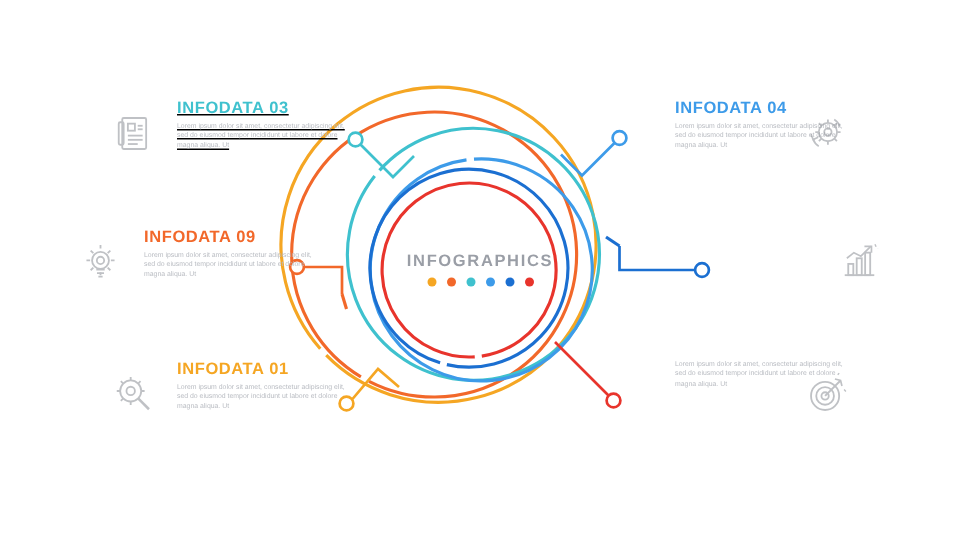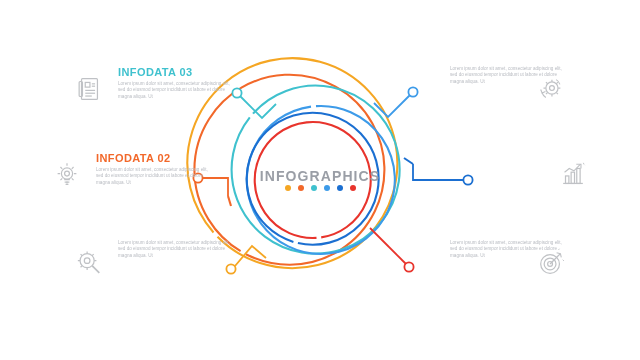--- a/index.html
+++ b/index.html
@@ -21,42 +21,42 @@
     margin:0 0 3px 0;line-height:12px;white-space:nowrap;
   }
   .item .body{
     font-size:4.6px;line-height:6.4px;color:#b9bcc2;
     margin:0;font-weight:normal;
   }
   .item.right{text-align:left;}
   .item.left{text-align:left;}
 
   
-  #it03{left:118px;top:66px;}
+  #it03{left:118px;top:66px;text-decoration:underline;}
   #it02{left:96px;top:152px;}
   #it01{left:118px;top:240px;}
   
   #it04{left:450px;top:66px;}
   #it05{left:472px;top:152px;}
   #it06{left:450px;top:240px;}
 
   
   .sideicon{position:absolute;width:30px;height:30px;opacity:.55;}
   #ic03{left:74px;top:74px;}
   #ic02{left:52px;top:160px;}
   #ic01{left:74px;top:248px;}
   #ic04{left:536px;top:74px;}
   #ic05{left:558px;top:160px;}
   #ic06{left:536px;top:248px;}
   .sideicon svg{width:100%;height:100%;display:block;}
 
   
   #centerLabel{
     position:absolute;left:0;right:0;top:168px;text-align:center;
-    font-size:14px;font-weight:bold;letter-spacing:1.1px;color:#9a9ea6;
+    font-size:11px;font-weight:bold;letter-spacing:1.1px;color:#9a9ea6;
   }
   #dots{
     position:absolute;left:0;right:0;top:185px;
     display:flex;justify-content:center;gap:7px;
   }
   #dots span{width:6px;height:6px;border-radius:50%;display:block;}
 </style>
 </head>
 <body>
 
@@ -109,29 +109,31 @@
     <span style="background:#1B6FD1"></span>
     <span style="background:#E8342C"></span>
   </div>
 
   <div class="item left" id="it03">
     <p class="title" style="color:#3FC1CE">INFODATA 03</p>
     <p class="body">Lorem ipsum dolor sit amet, consectetur adipiscing elit, sed do eiusmod tempor incididunt ut labore et dolore magna aliqua. Ut</p>
   </div>
 
   <div class="item left" id="it02">
-    <p class="title" style="color:#F2682A">INFODATA 02</p>
+    <p class="title" style="color:#F2682A">INFODATA 09</p>
     <p class="body">Lorem ipsum dolor sit amet, consectetur adipiscing elit, sed do eiusmod tempor incididunt ut labore et dolore magna aliqua. Ut</p>
   </div>
 
   <div class="item left" id="it01">
+    <p class="title" style="color:#F5A623">INFODATA 01</p>
     <p class="body">Lorem ipsum dolor sit amet, consectetur adipiscing elit, sed do eiusmod tempor incididunt ut labore et dolore magna aliqua. Ut</p>
   </div>
 
   <div class="item right" id="it04">
+    <p class="title" style="color:#3D9BE9">INFODATA 04</p>
     <p class="body">Lorem ipsum dolor sit amet, consectetur adipiscing elit, sed do eiusmod tempor incididunt ut labore et dolore magna aliqua. Ut</p>
   </div>
 
 
   <div class="item right" id="it06">
     <p class="body">Lorem ipsum dolor sit amet, consectetur adipiscing elit, sed do eiusmod tempor incididunt ut labore et dolore magna aliqua. Ut</p>
   </div>
 
   <div class="sideicon" id="ic03">
     <svg viewBox="0 0 32 32" fill="none" stroke="#8c9096" stroke-width="1.3">

